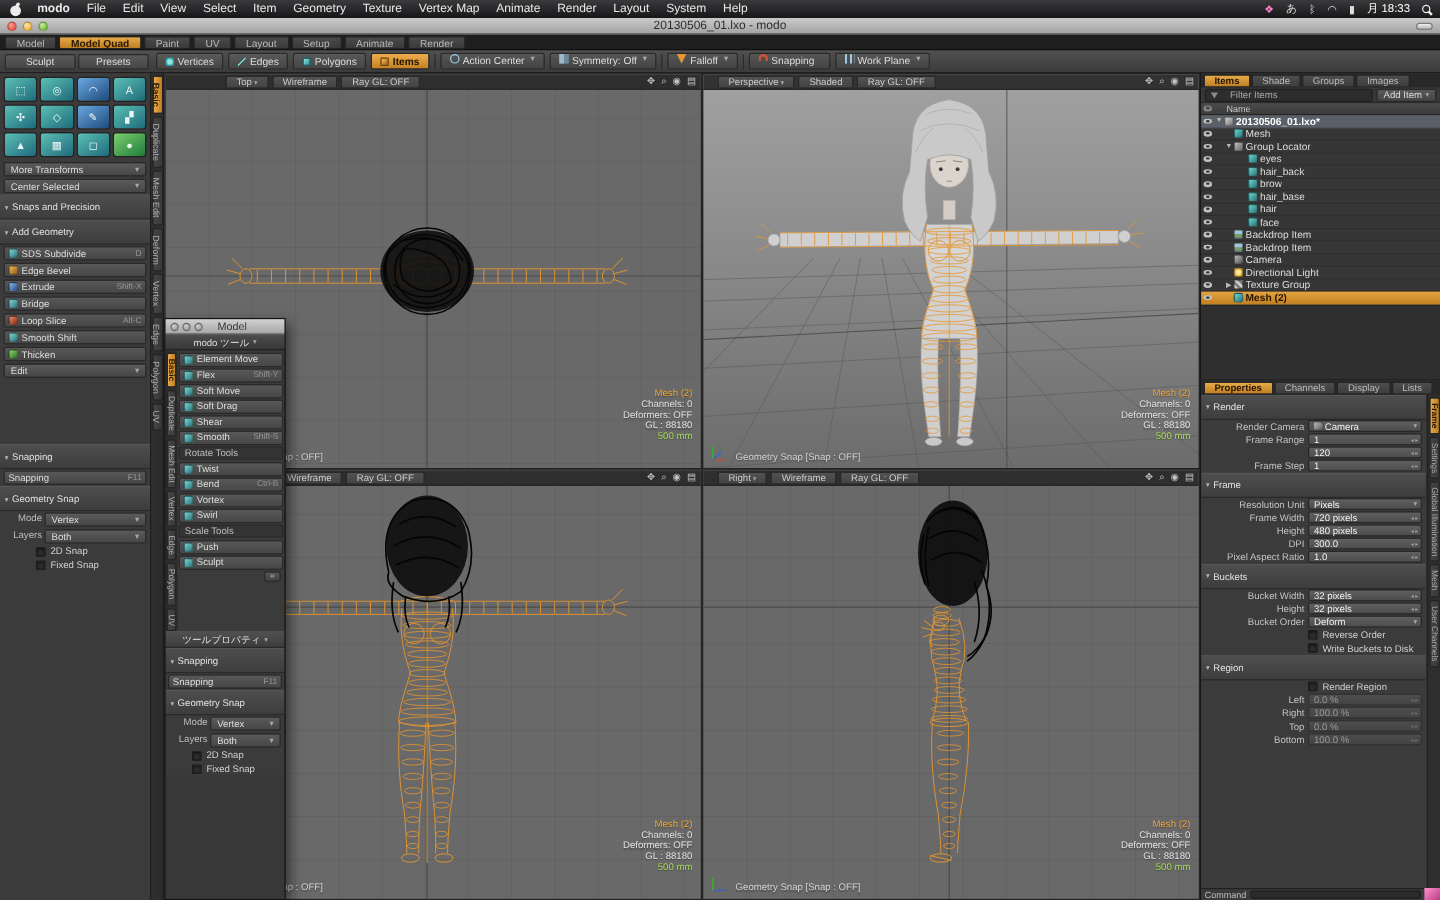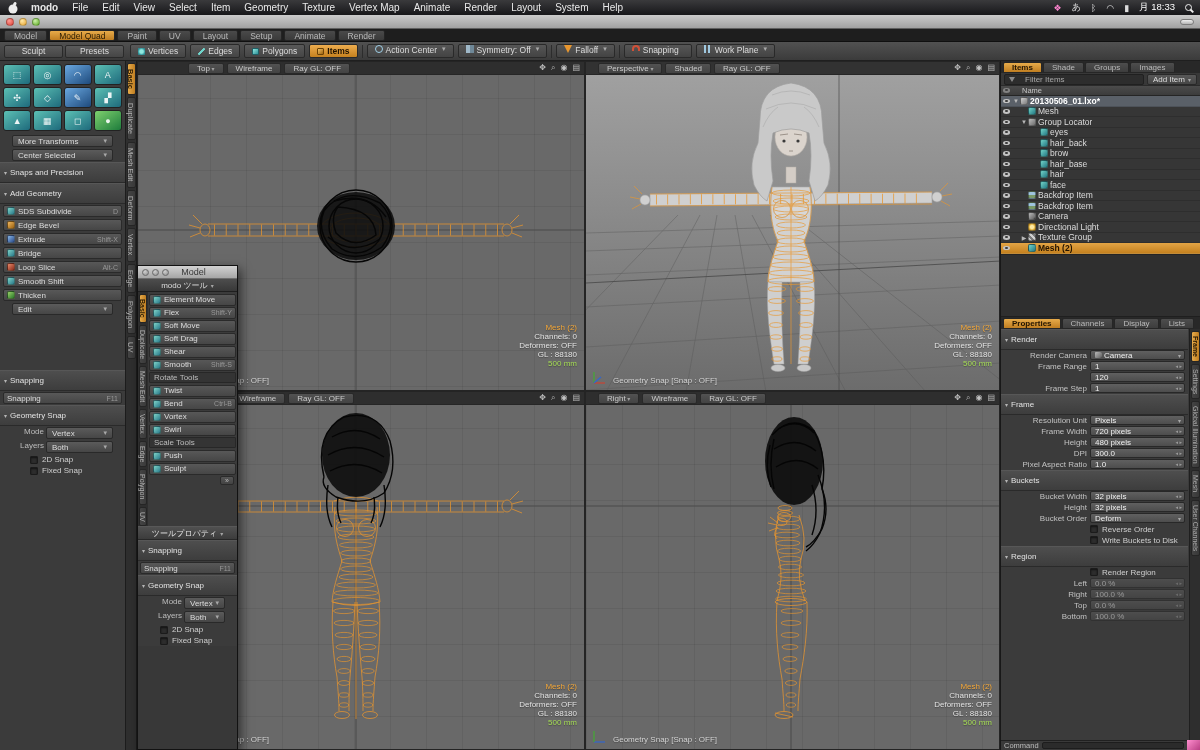--- a/index.html
+++ b/index.html
@@ -24,21 +24,21 @@
   .tl{width:8px;height:8px;border-radius:50%;margin-right:5px;border:1px solid rgba(0,0,0,.25)}
   .tl.red{background:radial-gradient(circle at 35% 30%,#ff9d94,#df4238)}
   .tl.yellow{background:radial-gradient(circle at 35% 30%,#ffe9a8,#e8a42e)}
   .tl.green{background:radial-gradient(circle at 35% 30%,#cdf2a9,#5ca921)}
   .wtitle{position:absolute;left:0;right:0;text-align:center;color:#2d2d2d;font-size:10px}
   .tb-pill{position:absolute;right:6px;top:4px;width:14px;height:6px;border-radius:3px;background:linear-gradient(#efefef,#b5b5b5);border:1px solid #7c7c7c}
 
   
   .tabsbar{height:13px;background:#1e1e1e;display:flex;align-items:center;gap:2px;padding:0 4px;border-bottom:1px solid #101010}
   .ltab{height:11px;line-height:10px;padding:0 9px;background:linear-gradient(#4a4a4a,#3a3a3a);border:1px solid #242424;border-radius:2px;color:#b9b9b9;font-size:8.5px}
-  .ltab.active{background:linear-gradient(#e7ab4a,#c07e21);color:#281a00;font-weight:normal}
+  .ltab.active{background:linear-gradient(#e7ab4a,#c07e21);color:#281a00;font-weight:bold}
 
   
   .toolbar{height:19px;background:linear-gradient(#515151,#3b3b3b);border-bottom:1px solid #1f1f1f;display:flex;align-items:center;gap:4px;padding:0 2px}
   .tb-left{width:124px;display:flex;gap:2px;padding:0 2px;flex:none}
   .btn{height:13px;background:linear-gradient(#5b5b5b,#464646);border:1px solid #2a2a2a;border-radius:2px;color:#ddd;display:flex;align-items:center;justify-content:center;font-size:8.5px;padding:0 5px}
   .tb-left .btn{flex:1}
   .mode-btn{display:flex;align-items:center;gap:3px;height:14px;padding:0 7px;background:linear-gradient(#595959,#454545);border:1px solid #292929;border-radius:2px;font-size:8.5px;color:#ddd}
   .mode-btn.active{background:linear-gradient(#eead4e,#c5811f);color:#211300;font-weight:bold}
   .mic{width:7px;height:7px;border-radius:1px}
   .mic.verts{background:radial-gradient(circle,#8fe8df 0 35%,#2e8f96 70%)}
@@ -61,21 +61,21 @@
   .leftpanel{width:126px;background:#3b3b3b;border-right:1px solid #1d1d1d;display:flex;flex-direction:column;flex:none}
   .vstrip{width:11px;background:#2f2f2f;border-right:1px solid #1c1c1c;display:flex;flex-direction:column;align-items:center;gap:2px;padding-top:2px;flex:none}
   .vtab-v{writing-mode:vertical-rl;font-size:7.5px;color:#b0b0b0;background:linear-gradient(90deg,#454545,#393939);border:1px solid #252525;border-radius:2px;padding:5px 0;width:9px;text-align:center}
   .vtab-v.active{background:linear-gradient(90deg,#e7ab4a,#c07e21);color:#271800;font-weight:bold}
 
   
   .icongrid{display:grid;grid-template-columns:repeat(4,1fr);gap:2px;padding:3px}
   .gicon{height:21px;border-radius:3px;border:1px solid #222;background:linear-gradient(145deg,#5cc0b4,#1e6a7c);display:flex;align-items:center;justify-content:center;color:rgba(255,255,255,.9);font-size:9px}
   .gicon.green{background:linear-gradient(145deg,#7ed06e,#1e7c3c)}
   .gicon.blue{background:linear-gradient(145deg,#6aa8e0,#1e4a7c)}
-  .lp-row{display:flex;gap:2px;padding:1px 12px}
+  .lp-row{display:flex;gap:2px;padding:1px 3px}
   .seldrop{flex:1;height:12px;background:linear-gradient(#5b5b5b,#464646);border:1px solid #292929;border-radius:2px;display:flex;align-items:center;padding:0 5px;color:#ddd;font-size:8px}
   .seldrop::after{content:"▾";font-size:7px;color:#a9a9a9;margin-left:auto}
   .sec-h{height:21px;flex:none;background:linear-gradient(#4e4e4e,#3d3d3d);border-top:1px solid #575757;border-bottom:1px solid #2a2a2a;display:flex;align-items:center;padding:0 4px;color:#e2e2e2;font-size:8px;white-space:nowrap}
   .sec-h::before{content:"▾";font-size:6px;margin-right:3px;color:#b5b5b5}
   .ltool{height:12px;display:flex;align-items:center;gap:3px;background:linear-gradient(#585858,#464646);border:1px solid #2a2a2a;border-radius:2px;margin:1px 3px;padding:0 3px;font-size:8px;color:#ddd;white-space:nowrap}
   .ticn{width:8px;height:8px;border-radius:2px;flex:none;border:1px solid rgba(0,0,0,.4)}
   .key{margin-left:auto;color:#989898;font-size:7px}
   .chk-row{display:flex;align-items:center;gap:4px;padding:1px 4px 1px 30px;font-size:8px;color:#cfcfcf;height:11px}
   .chk{width:8px;height:8px;background:#2d2d2d;border:1px solid #1b1b1b;border-radius:1px;box-shadow:inset 0 1px 2px rgba(0,0,0,.6);flex:none}
   .lbl-sm{width:32px;text-align:right;color:#bdbdbd;font-size:8px;flex:none}
@@ -204,20 +204,21 @@
       <span class="sicon">▮</span>
       <span class="clock">月 18:33</span>
       <span class="mag"></span>
     </div>
   </div>
 
   <div class="titlebar">
     <span class="tl red"></span>
     <span class="tl yellow"></span>
     <span class="tl green"></span>
+    <span class="wtitle">20130506_01.lxo - modo</span>
     <span class="tb-pill"></span>
   </div>
 
   <div class="tabsbar">
     <span class="ltab">Model</span>
     <span class="ltab active">Model Quad</span>
     <span class="ltab">Paint</span>
     <span class="ltab">UV</span>
     <span class="ltab">Layout</span>
     <span class="ltab">Setup</span>

